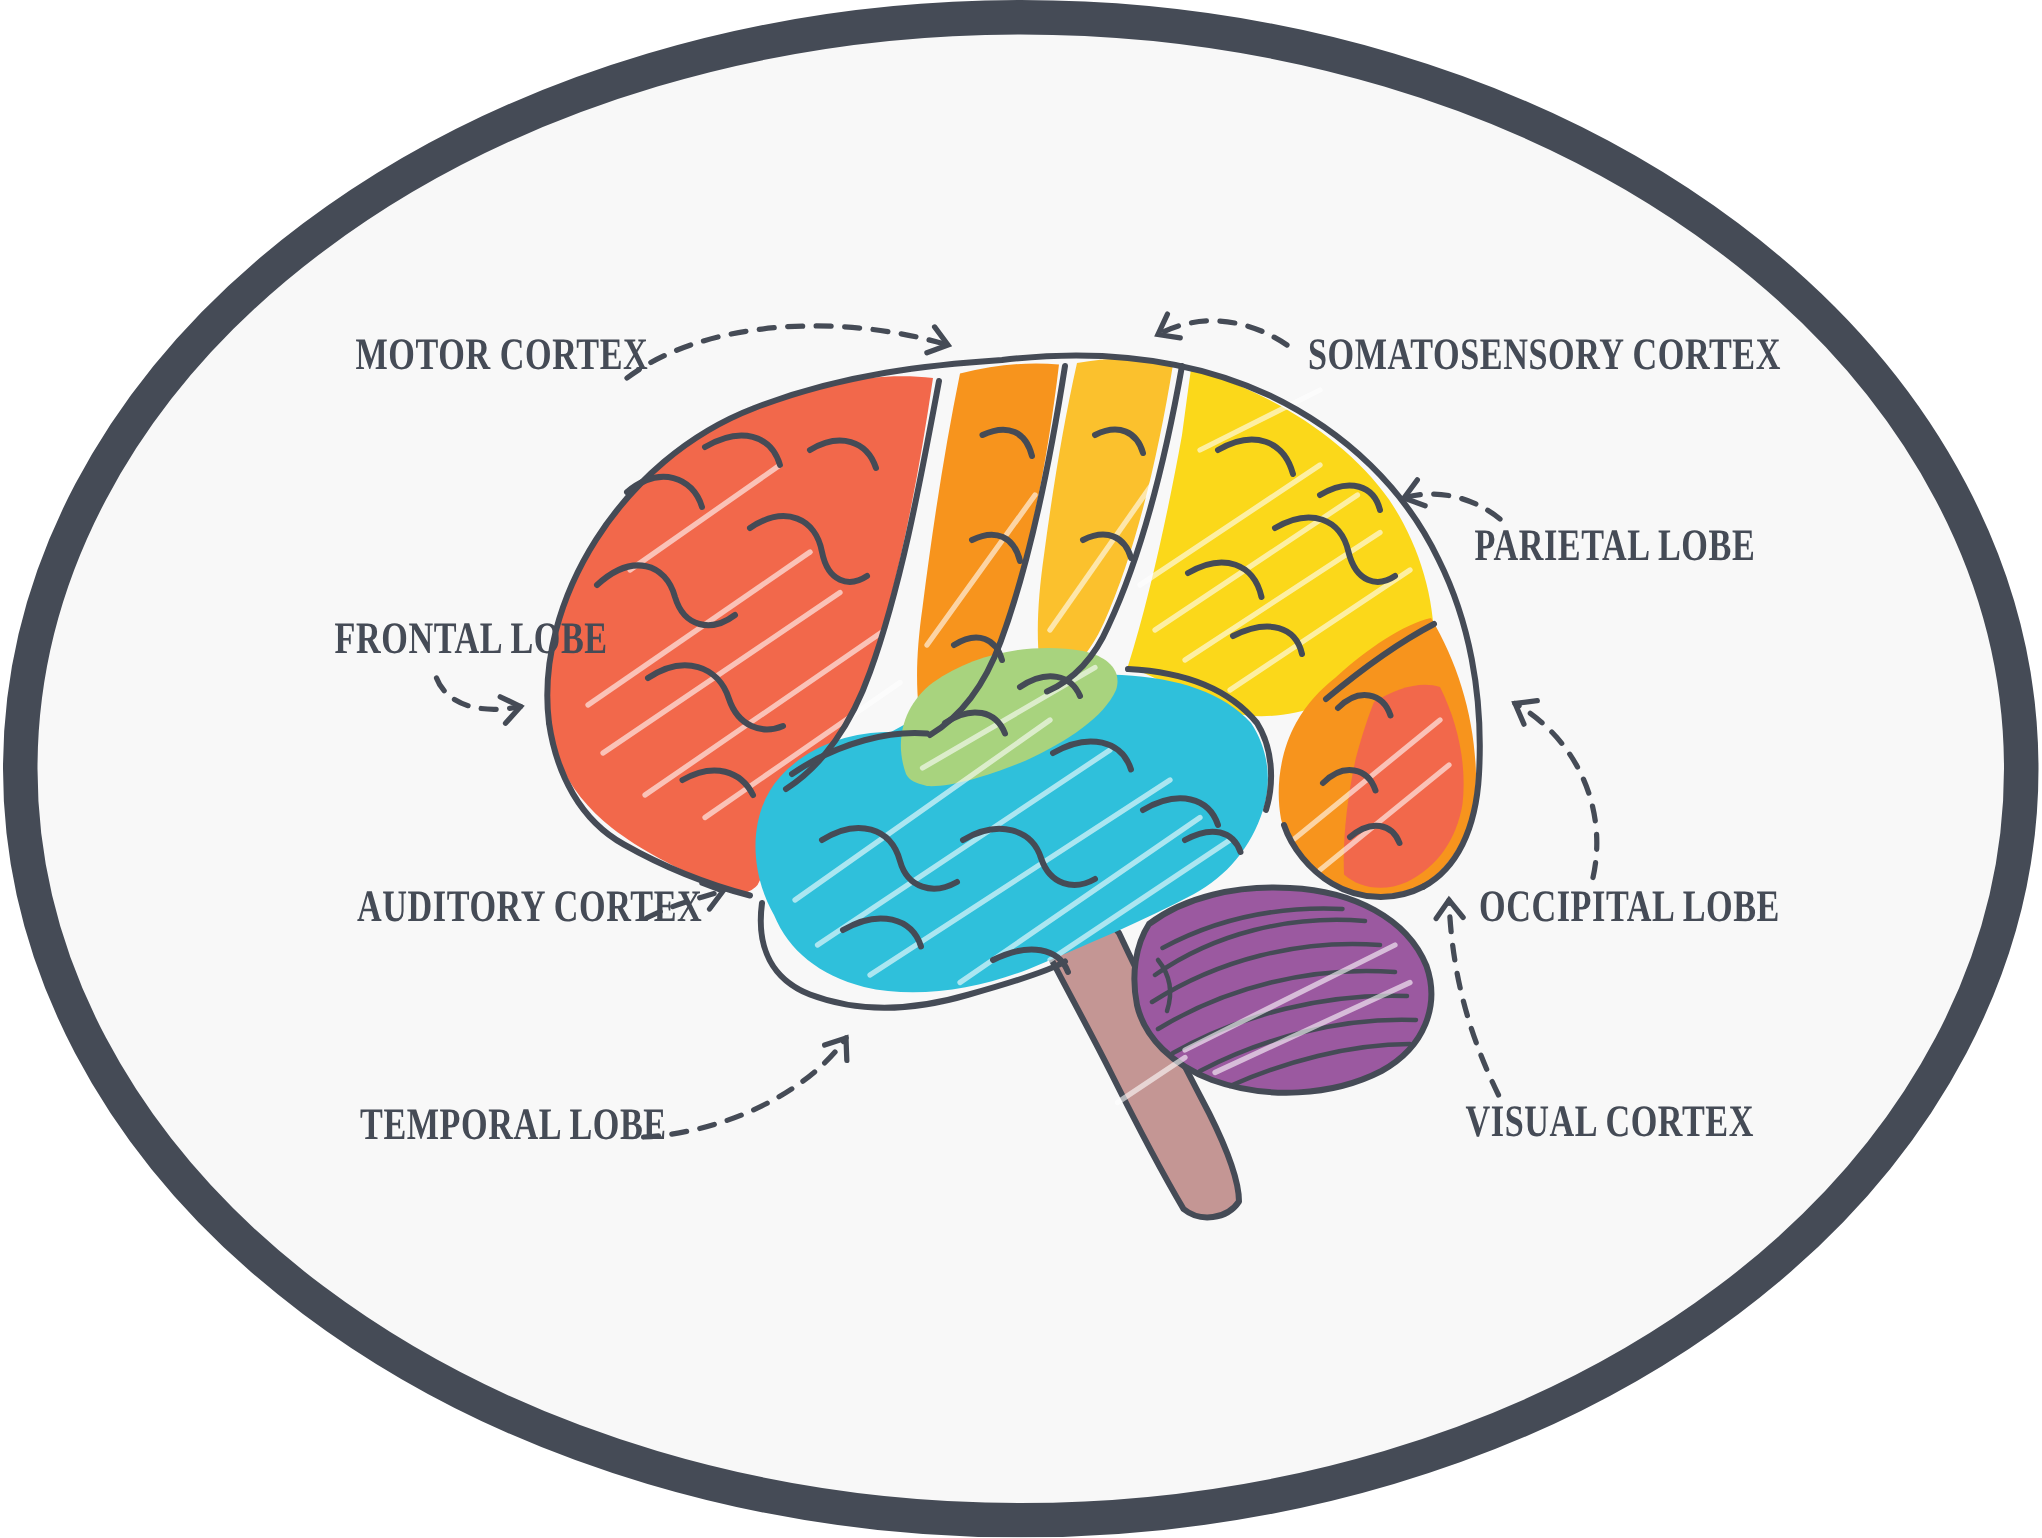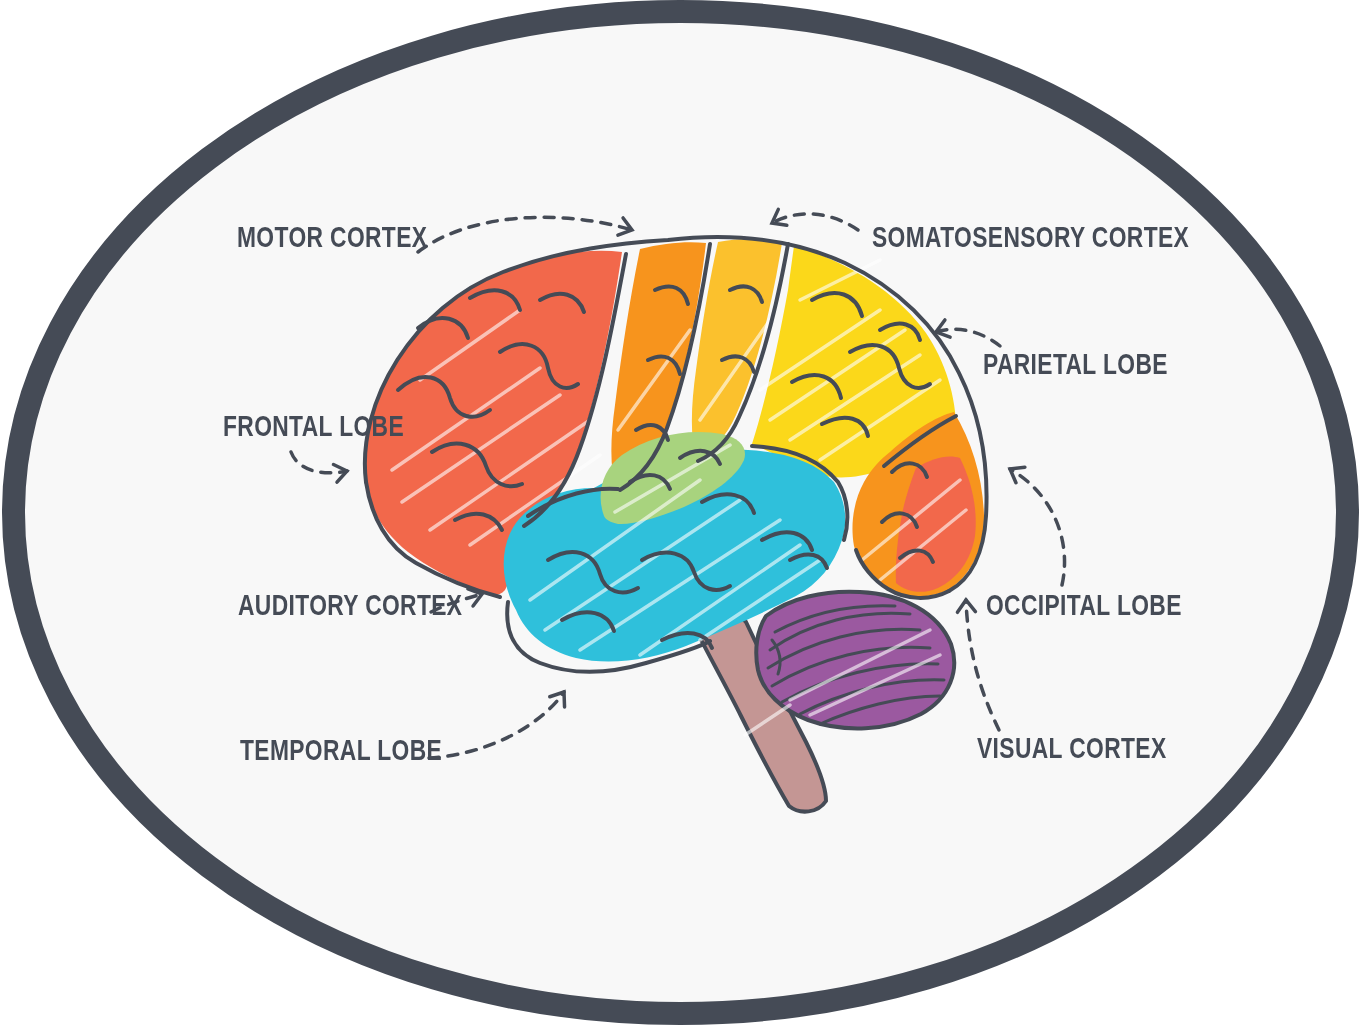--- a/index.html
+++ b/index.html
@@ -1,21 +1,21 @@
 <!DOCTYPE html>
 <html><head>
 <meta charset="utf-8">
 <style>
   html,body { margin:0; padding:0; background:#ffffff; }
   .stage {
     position:relative;
     width:1361px; height:1025px;
     background:#ffffff;
     overflow:hidden;
-    font-family:Liberation Sans, sans-serif;
+    font-family:Liberation Serif, serif;
     border-radius:32px;
   }
   .stage svg { position:absolute; left:0; top:0; }
   .label {
     position:absolute;
     font-weight:bold;
     font-size:30px;
     line-height:30px;
     letter-spacing:0.5px;
     color:#454B56;

